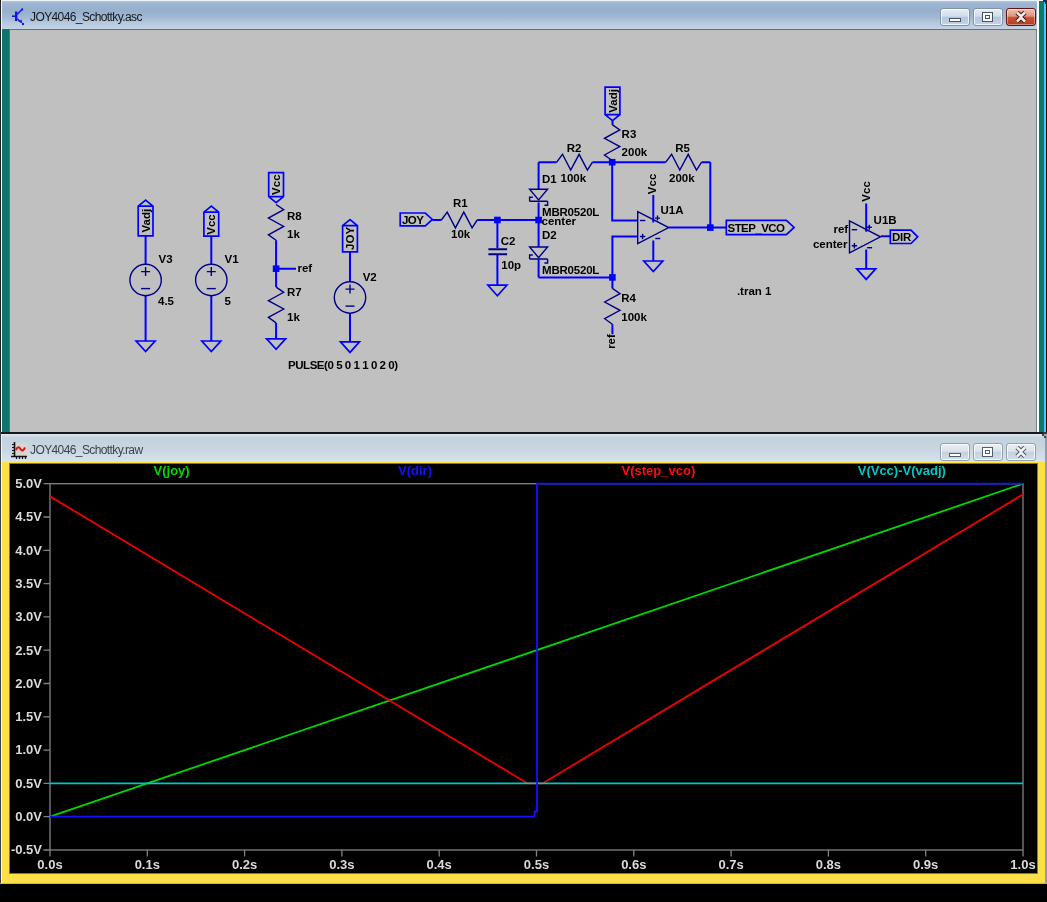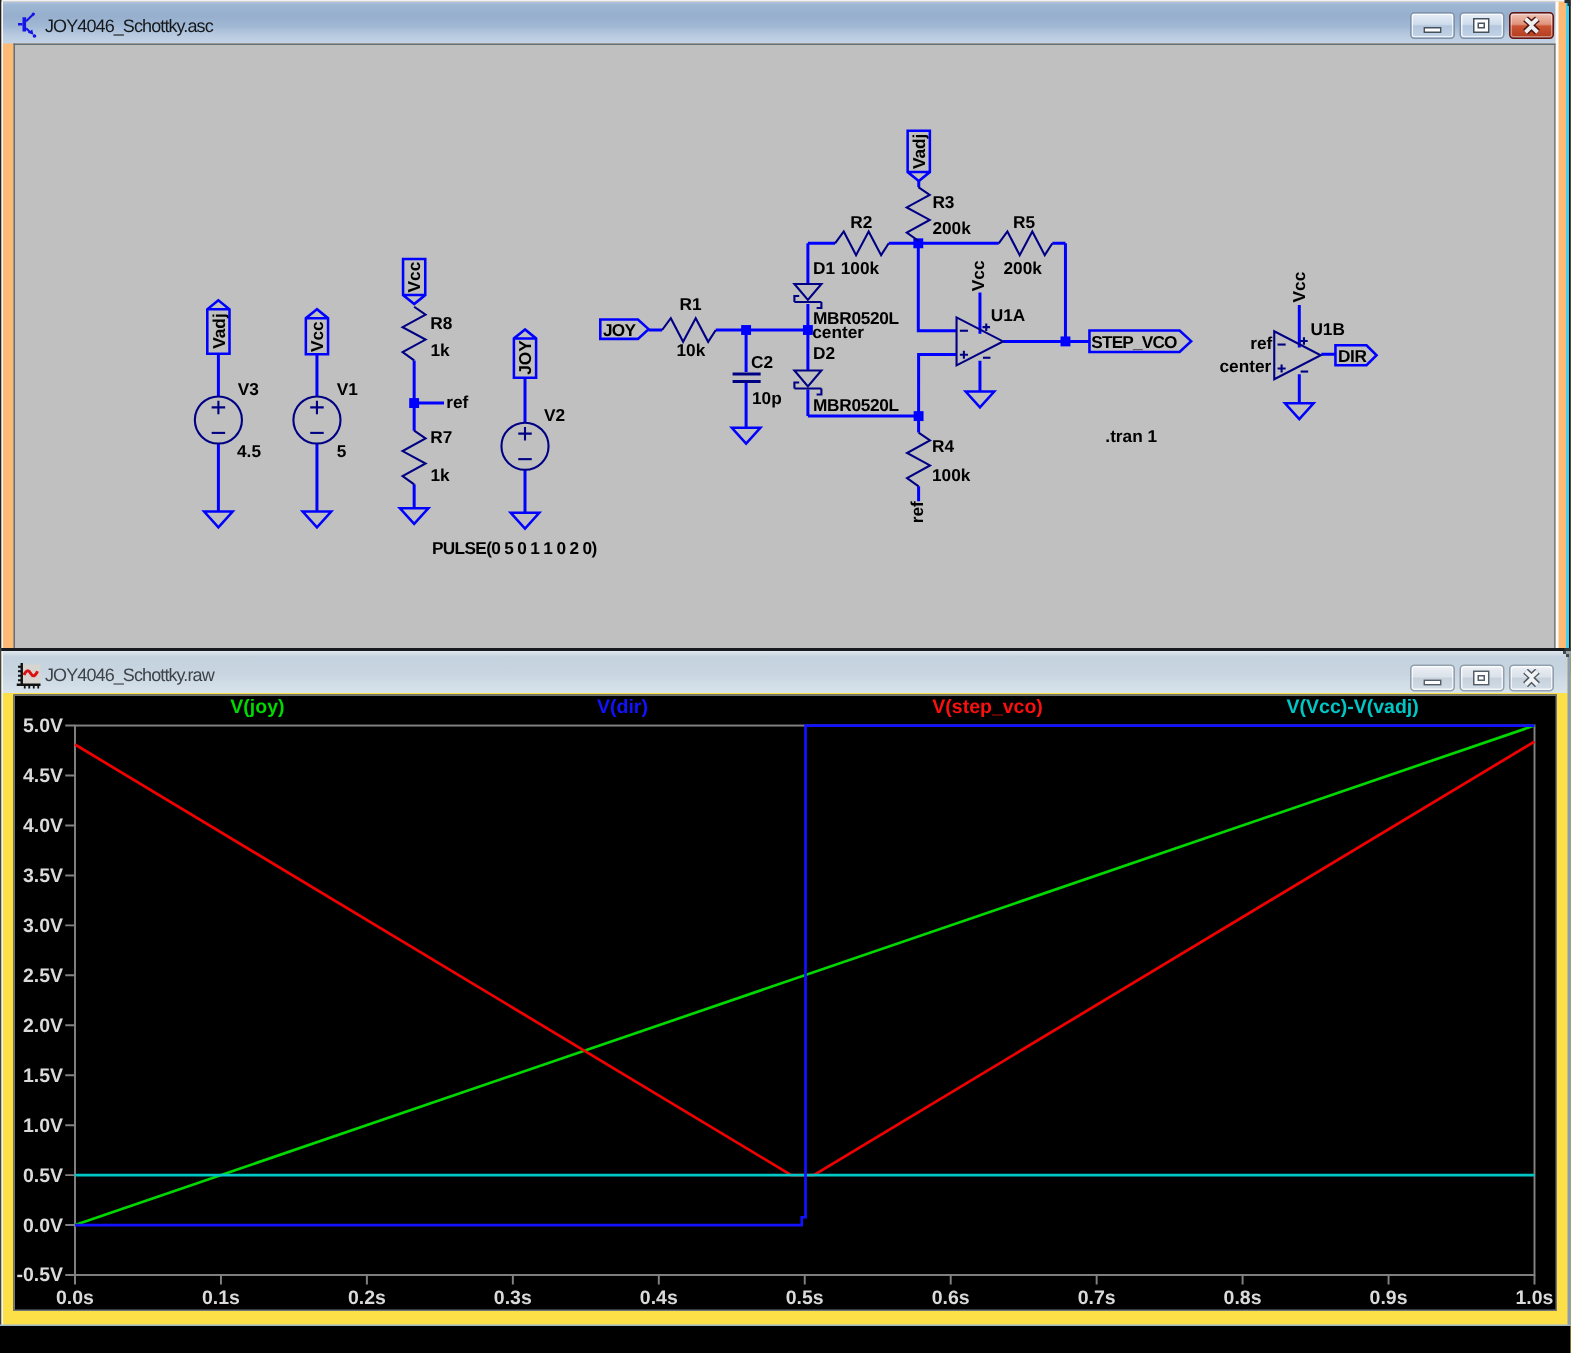--- a/index.html
+++ b/index.html
@@ -1,20 +1,20 @@
 <!DOCTYPE html>
 <html><head>
 <meta charset="utf-8">
 <style>
   html,body{margin:0;padding:0;}
   body{width:1047px;height:902px;position:relative;overflow:hidden;background:#000;
        font-family:"Liberation Sans",sans-serif;}
   .abs{position:absolute;}
   
-  #w1{left:0;top:0;width:1047px;height:450px;background:#fdba74;}
+  #w1{left:0;top:0;width:1047px;height:450px;background:#0f766e;}
   #w1 .edgeL1{left:0;top:0;width:1px;height:450px;background:#1d2126;}
   #w1 .edgeL2{left:1px;top:1px;width:1px;height:449px;background:#f8fbfd;}
   #w1 .edgeT{left:0;top:0;width:1047px;height:1px;background:#eef3f8;}
   #w1 .edgeR1{left:1044px;top:0;width:2px;height:450px;background:#3fd0f4;}
   #w1 .edgeR2{left:1046px;top:0;width:1px;height:450px;background:#06090c;}
   #w1 .edgeR3{left:1037px;top:1px;width:2px;height:449px;background:#fbfdfe;}
   #w1title{left:2px;top:1px;width:1035px;height:28px;
      background:linear-gradient(180deg,#b3c7e0 0%,#9db6d4 8%,#96afcd 35%,#a2b9d5 60%,#b8cadf 80%,#c4d4e7 100%);}
   #w1 .titletext{left:30px;top:10px;font-size:12px;letter-spacing:-0.6px;color:#15181c;}
   #w1client{left:9px;top:29px;width:1028px;height:411px;background:#c0c0c0;

